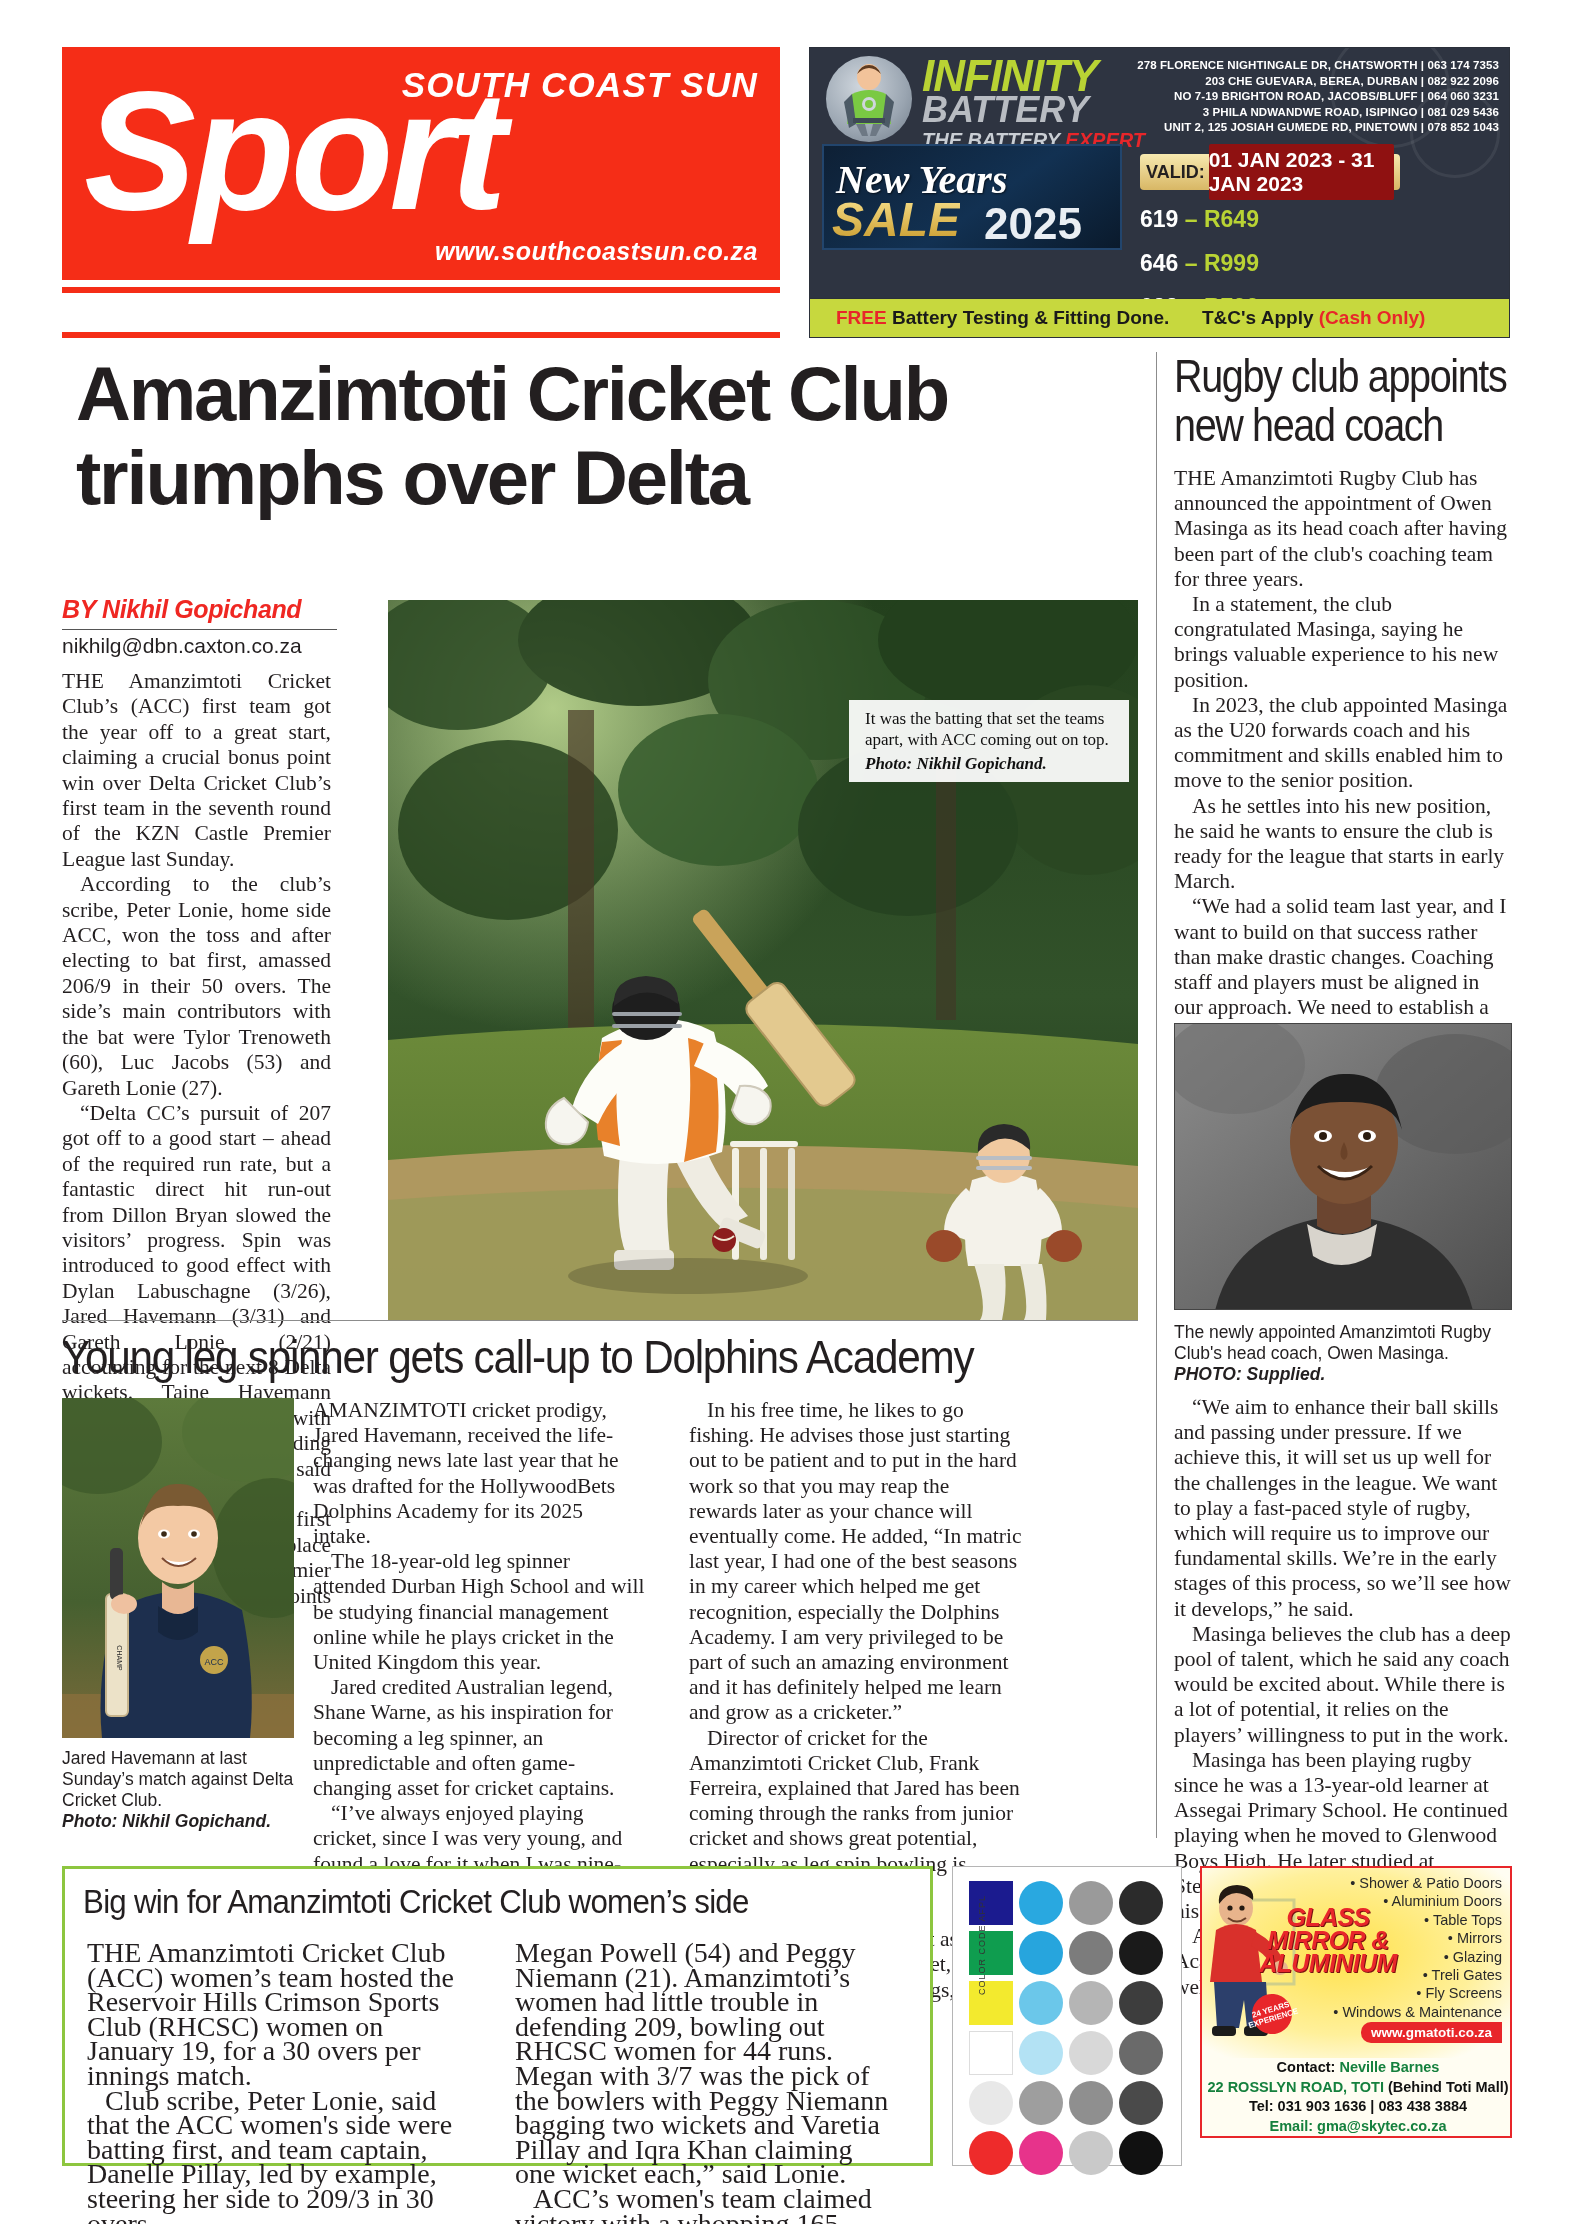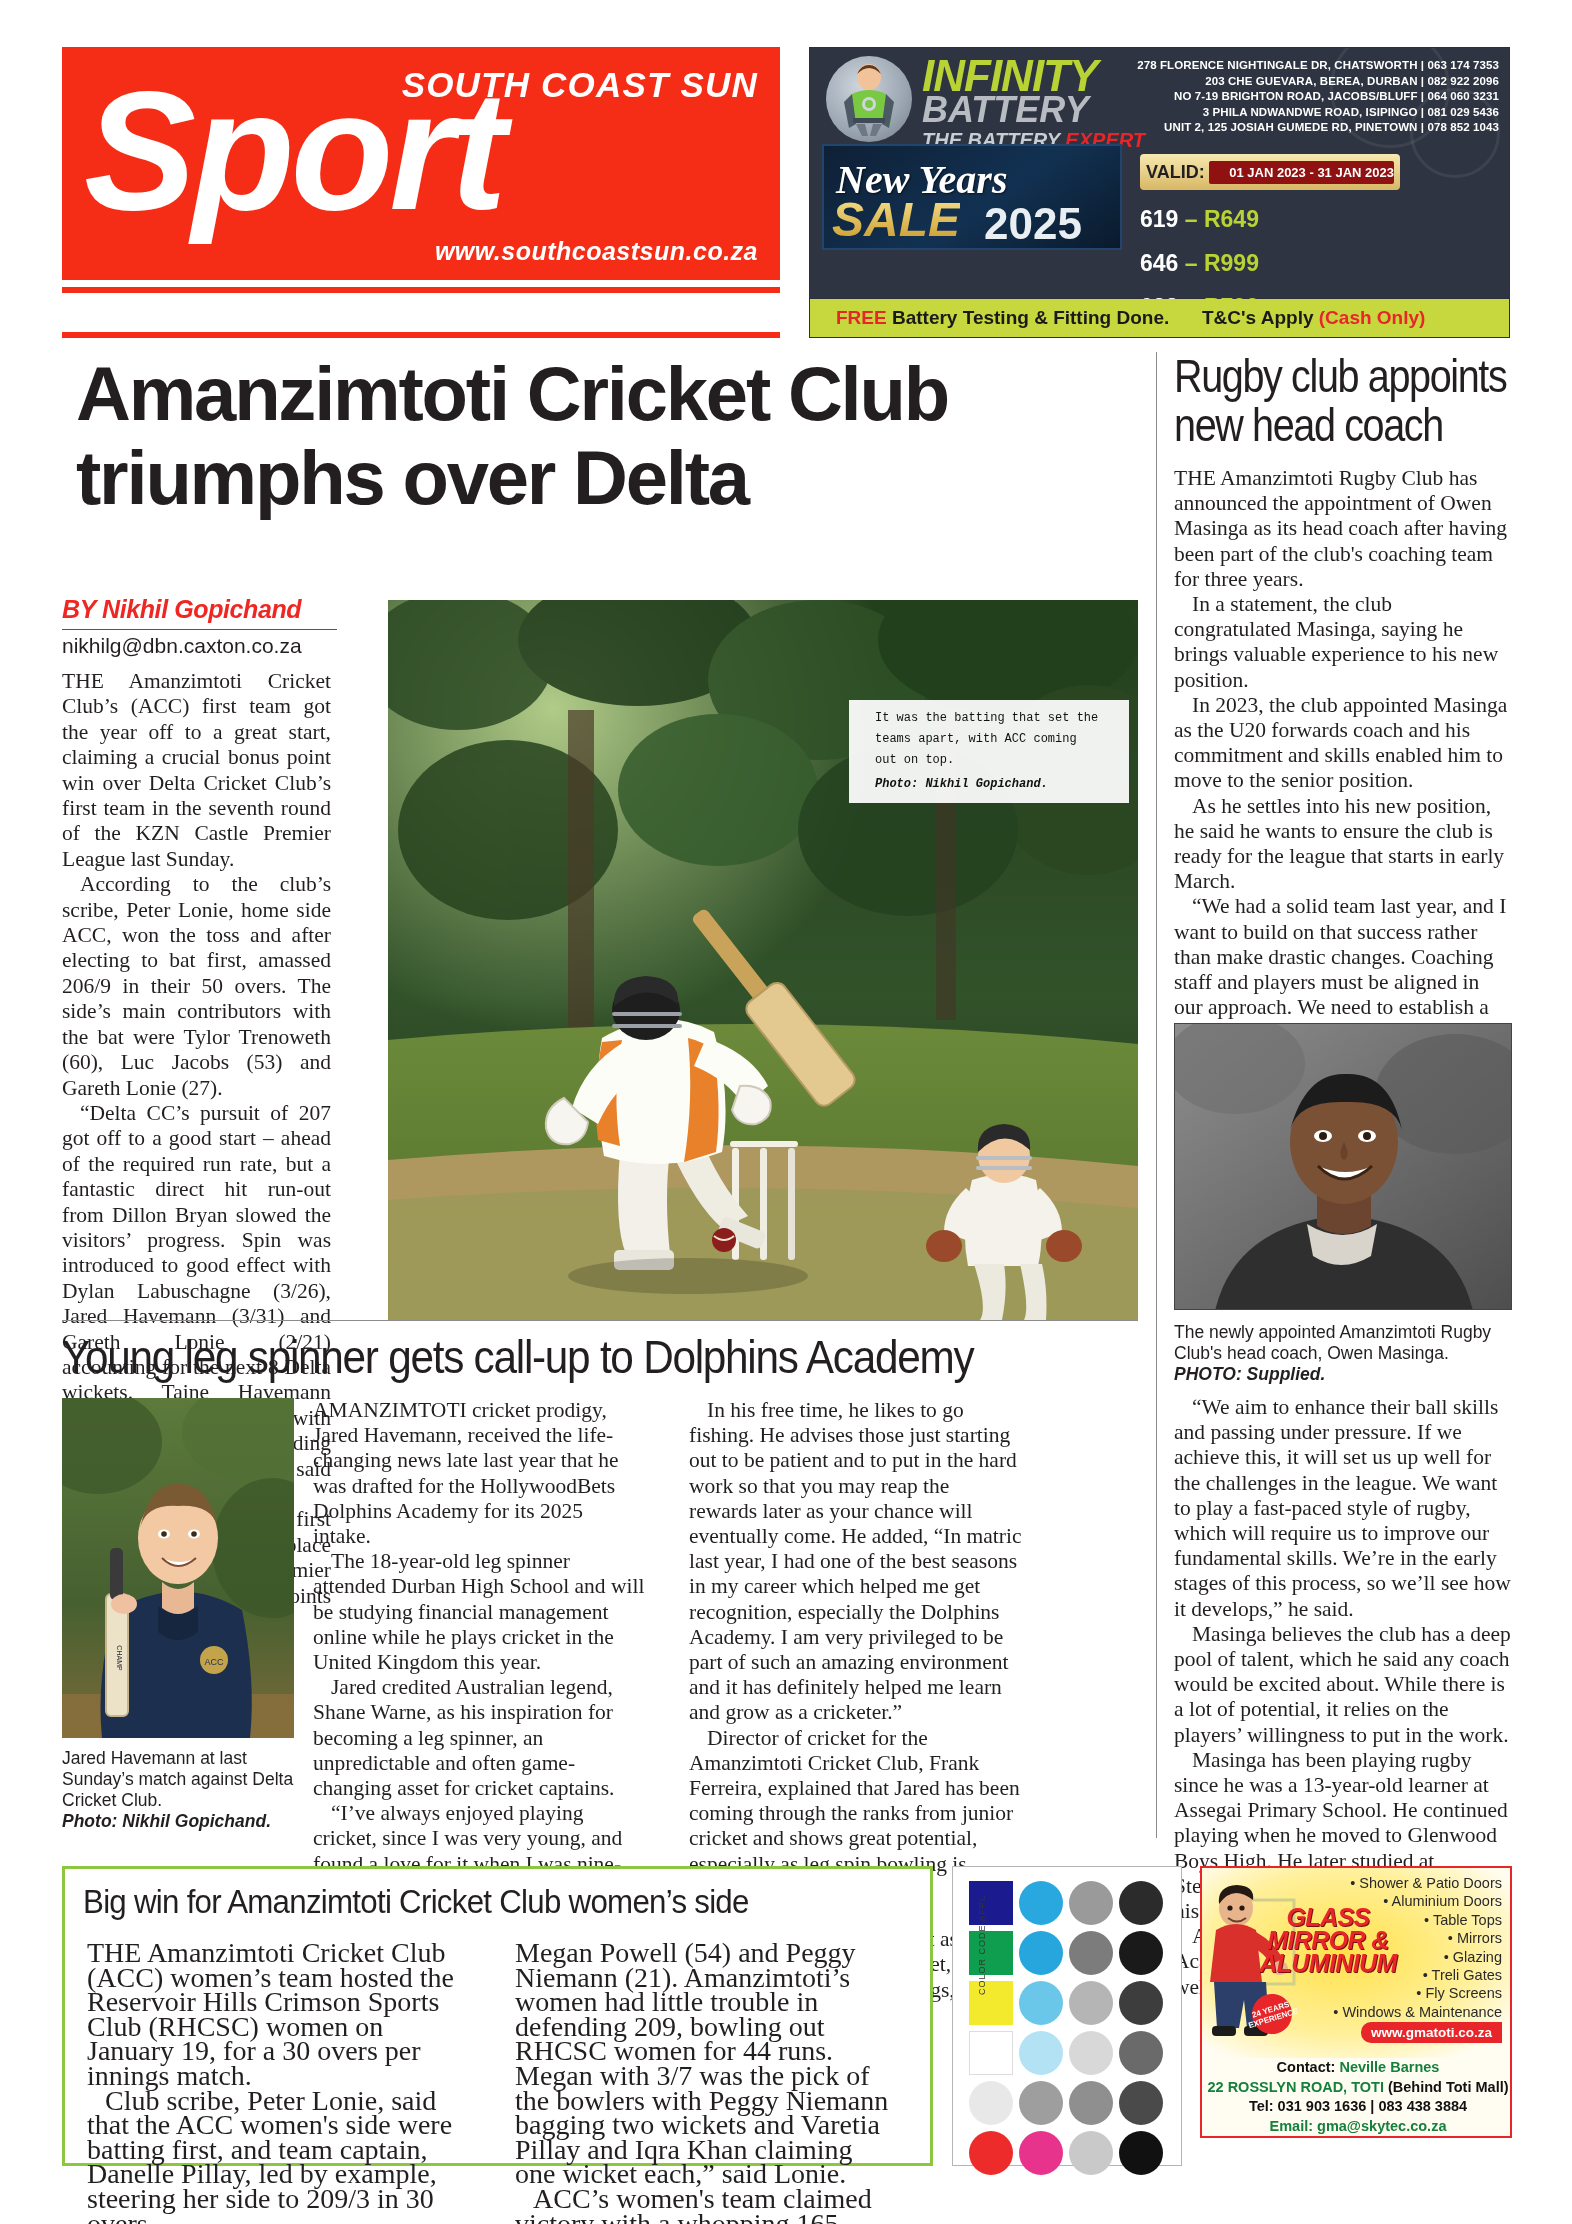--- a/index.html
+++ b/index.html
@@ -89,22 +89,22 @@
     position: absolute; left: 330px; top: 106px; width: 260px; height: 36px;
     background: linear-gradient(180deg,#f7e9b0,#d8b765);
     border-radius: 4px; display: flex; align-items: center; padding: 0 6px;
   }
   .ba-valid-label {
     font-family: "Liberation Sans", sans-serif; font-weight: bold; font-size: 18px; color: #231f20;
     margin-right: 4px;
   }
   .ba-valid-dates {
     flex: 1; background: #8f1111; color: #fff; border-radius: 2px;
-    font-family: "Liberation Sans", sans-serif; font-weight: bold; font-size: 13px;
-    text-align: right; padding: 4px 0;
+    font-family: "Liberation Sans", sans-serif; font-weight: bold; font-size: 21px;
+    text-align: left; padding: 4px 0;
   }
   .ba-newyear {
     position: absolute; left: 12px; top: 96px; width: 300px; height: 106px;
     background: linear-gradient(145deg,#0e2035,#123152 55%,#0a1a2c);
     border: 2px solid #22456d; overflow: hidden;
   }
   .ba-ny-text {
     position: absolute; left: 12px; top: 10px;
     font-family: "Liberation Serif", serif; font-style: italic; font-weight: bold;
     font-size: 40px; color: #fff; text-shadow: 1px 1px 2px rgba(0,0,0,.6);
@@ -164,22 +164,22 @@
   .lead-col p { text-indent: 18px; margin: 0; }
   .lead-col p.first { text-indent: 0; }
 
   
   .lead-photo {
     position: absolute; left: 388px; top: 600px; width: 750px; height: 720px;
     overflow: hidden; background: #4a5a32;
   }
   .caption-box {
     position: absolute; right: 9px; top: 100px; width: 280px;
-    background: rgba(255,255,255,0.93); padding: 8px 26px;
-    font-family: Liberation Mono, monospace; font-size: 12px; line-height: 21px;
+    background: rgba(255,255,255,0.93); padding: 8px 16px;
+    font-family: Liberation Serif, serif; font-size: 17px; line-height: 21px;
     color: #111;
   }
   .caption-box .ph { font-style: italic; font-weight: bold; display: block; margin-top: 3px; }
 
   
   .rail-rule-v { position: absolute; left: 1156px; top: 352px; width: 1px; height: 1486px; background: #8c8c8c; }
   .rail { position: absolute; left: 1174px; top: 352px; width: 338px; }
   .rail-head {
     font-family: "Liberation Sans", sans-serif; font-weight: normal;
     font-size: 46px; line-height: 49px; color: #231f20; letter-spacing: -1.6px;

